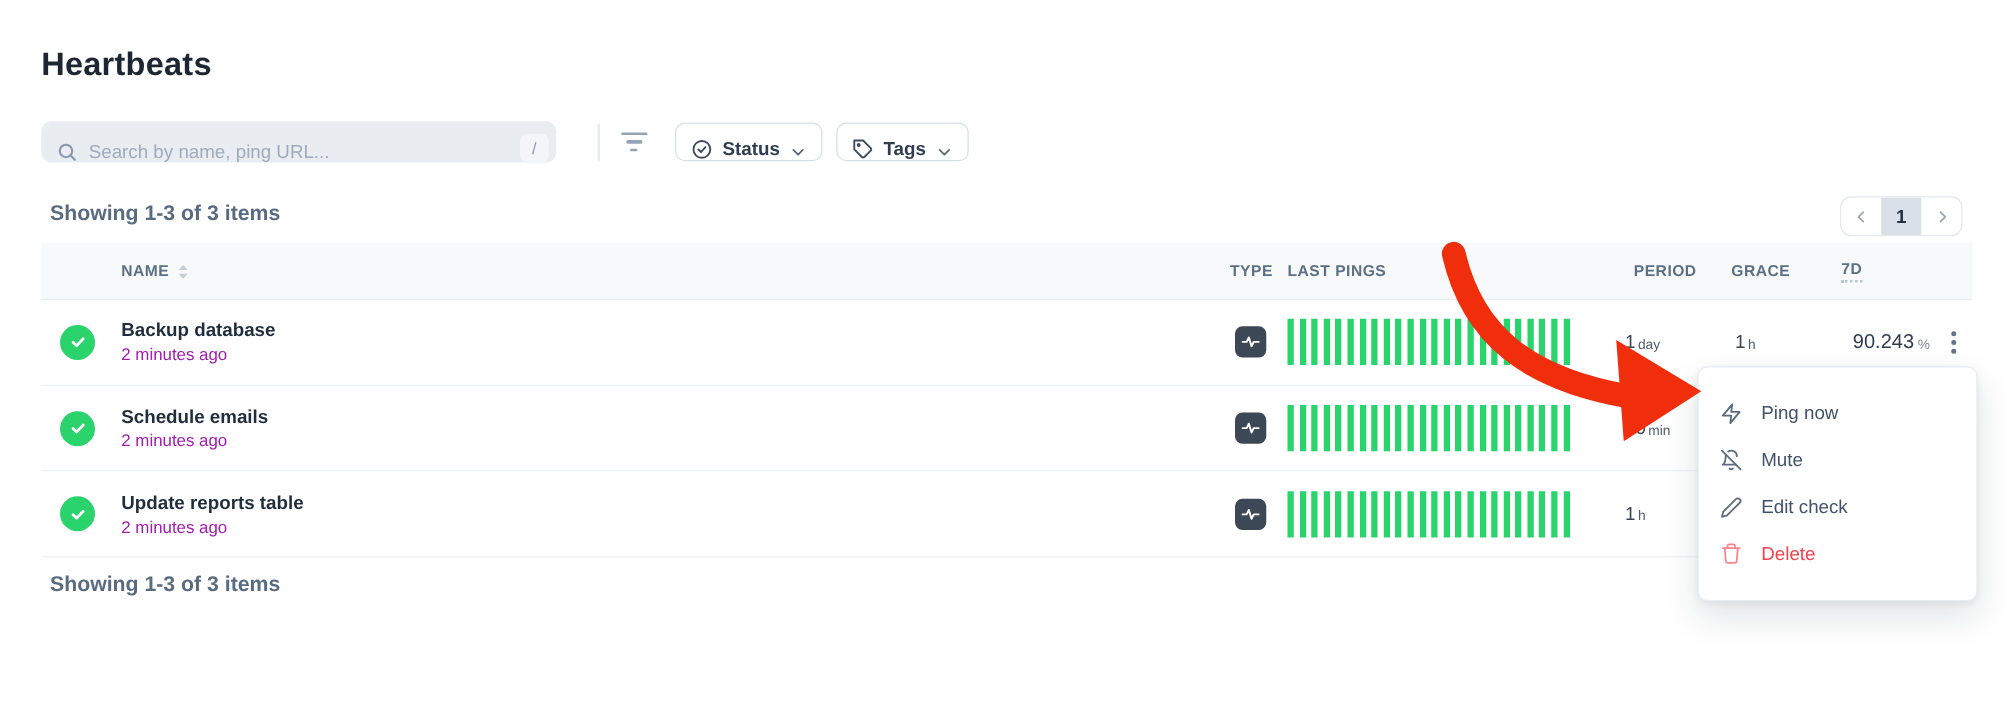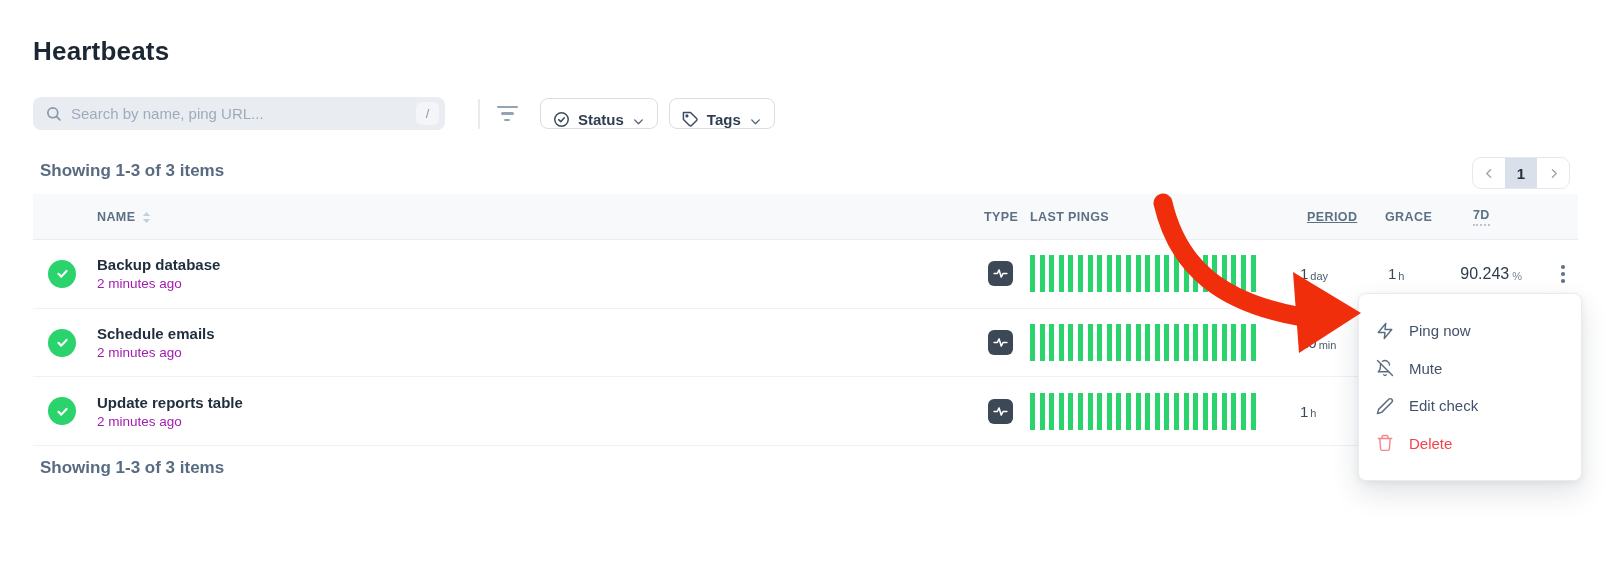--- a/index.html
+++ b/index.html
@@ -5,21 +5,21 @@
   * { margin:0; padding:0; box-sizing:border-box; }
   html,body { background:#fff; }
   body { font-family:"Liberation Sans","DejaVu Sans",sans-serif; }
   .app { position:relative; width:1611px; height:564px; background:#fff; overflow:hidden; }
 
   
   .page-title { position:absolute; left:33px; top:36px; font-size:26px; font-weight:700; color:#1c2733; letter-spacing:.2px; }
 
   
   .toolbar { position:absolute; left:33px; top:97px; height:33px; display:flex; align-items:center; }
-  .searchbox { width:412px; height:33px; background:#e9edf2; border-radius:8px; display:flex; align-items:center; padding:0 6px 0 12px; }
+  .searchbox { width:412px; height:33px; background:#e9edf2; border-radius:8px; display:flex; align-items:flex-end; padding:0 6px 0 12px; }
   .searchbox svg { flex:0 0 auto; }
   .search-input { flex:1; border:none; outline:none; background:transparent; font-size:15px; color:#33404f; margin-left:9px; font-family:inherit; }
   .search-input::placeholder { color:#9fabbc; }
   .slash-badge { flex:0 0 auto; width:23px; height:23px; background:#f3f5f8; border-radius:6px; color:#8b97a9; font-size:13px; display:flex; align-items:center; justify-content:center; }
   .vdivider { width:2px; height:30px; background:#e5eaef; margin:0 14px 0 33px; border-radius:1px; }
   .filter-icon { width:26px; height:26px; display:flex; flex-direction:column; align-items:center; justify-content:center; gap:4px; margin-right:9px; cursor:pointer; }
   .filter-icon i { display:block; height:2.4px; border-radius:2px; background:#94a4b4; }
   .filter-icon i:nth-child(1){ width:21px; } .filter-icon i:nth-child(2){ width:13px; } .filter-icon i:nth-child(3){ width:6px; }
   .filter-btn { height:31px; display:flex; align-items:flex-end; gap:8px; background:#fff; border:1px solid #d7dee5; border-radius:8px; padding:0 12px; margin-left:11px; cursor:pointer; font-size:15px; font-weight:700; color:#2e3e50; }
   .filter-btn svg { display:block; }
@@ -29,36 +29,36 @@
   .summary.top { top:161px; } .summary.bottom { top:458px; }
   .pagination { position:absolute; left:1472px; top:157px; width:98px; height:32px; border:1px solid #e4e9ef; border-radius:9px; background:#fff; display:flex; overflow:hidden; }
   .pagination .pg { flex:1; display:flex; align-items:center; justify-content:center; cursor:pointer; }
   .pagination .pg.current { background:#d9e0e9; font-size:15px; font-weight:700; color:#25313f; cursor:default; }
 
   
   .table { position:absolute; left:33px; top:194px; width:1545px; }
   .thead { position:relative; height:46px; background:#f7f9fb; border-bottom:1px solid #e8edf2; }
   .th { position:absolute; top:0; height:46px; display:flex; align-items:center; font-size:12.5px; font-weight:700; color:#5c7084; letter-spacing:.4px; }
   .th.name { left:64px; gap:6px; }
-  .th.type { left:951px; } .th.pings { left:997px; } .th.period { left:1274px;text-decoration:underline; } .th.grace { left:1352px; }
+  .th.type { left:951px; } .th.pings { left:997px; } .th.period { left:1274px; } .th.grace { left:1352px; }
   .th.sevend { left:1440px; } .th.sevend span { border-bottom:2px dotted #b9c4d0; padding-bottom:2px; }
   .row { position:relative; height:68.7px; border-bottom:1px solid #eef1f5; }
   .cell { position:absolute; top:0; height:100%; display:flex; align-items:center; }
   .status-circle { left:15px; width:28px; height:28px; top:50%; margin-top:-14px; border-radius:50%; background:#2bd36d; display:flex; align-items:center; justify-content:center; }
   .namecell { left:64px; flex-direction:column; align-items:flex-start; justify-content:center; gap:3px; }
   .check-name { font-size:15px; font-weight:700; color:#1f2d3d; }
   .check-time { font-size:13.5px; color:#a21caf; }
   .typecell { left:955px; }
   .type-badge { width:25px; height:25px; background:#3c4856; border-radius:6px; display:flex; align-items:center; justify-content:center; }
   .pingscell { left:997px; width:230px; gap:4.6px; cursor:pointer; }
   .bar { display:block; width:5px; height:37px; background:#2bd36d; }
   .periodcell { left:1267px; } .gracecell { left:1355px; }
   .num { font-size:15px; color:#3a4757; }
   .unit { font-size:11px; color:#4e5c6d; margin-left:2px; padding-top:4px; }
-  .uptimecell { right:56px; }
+  .uptimecell { right:34px; }
   .uptime { font-size:16px; color:#2e3c4e; }
   .pct { font-size:11px; color:#7a8799; margin-left:3px; padding-top:5px; }
   .kebab { left:1519px; width:22px; justify-content:center; flex-direction:column; gap:3.5px; cursor:pointer; }
   .kebab i { display:block; width:3.6px; height:3.6px; border-radius:50%; background:#62758b; }
 
   
   .menu { position:absolute; left:1358px; top:293px; width:224px; z-index:40; background:#fff; border:1px solid #e7ecf1; border-radius:8px; padding:18px 0; box-shadow:0 12px 28px rgba(23,37,56,.13), 0 2px 6px rgba(23,37,56,.06); }
   .menu-item { height:37.5px; display:flex; align-items:center; gap:15px; padding:0 17px; cursor:pointer; font-size:15px; color:#42526b; }
   .menu-item svg { color:#5a6c80; flex:0 0 auto; }
   .menu-item.danger { color:#f6414b; }

